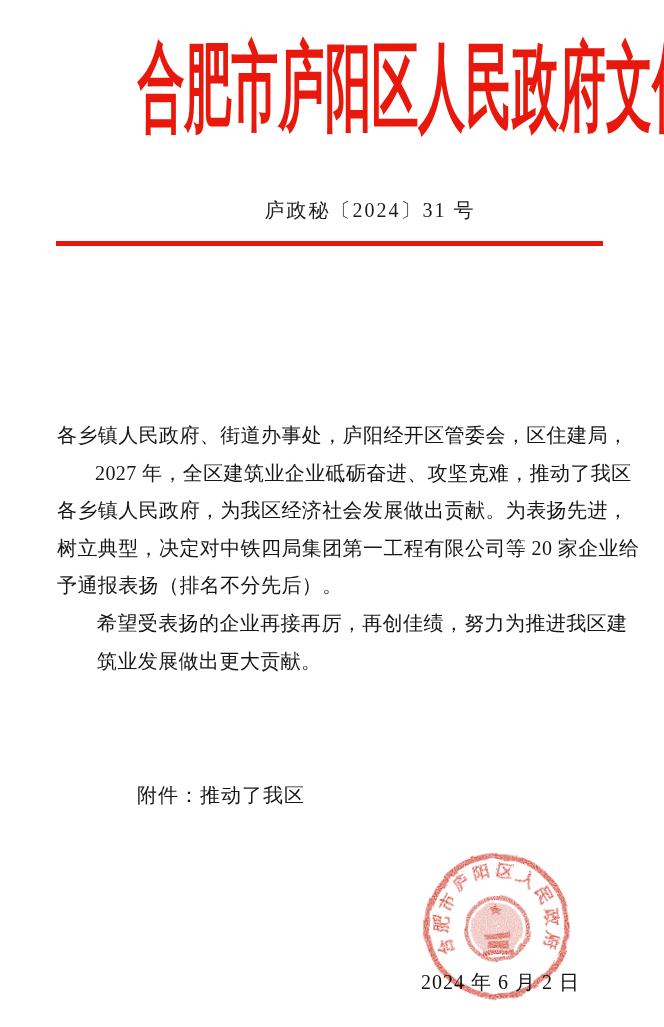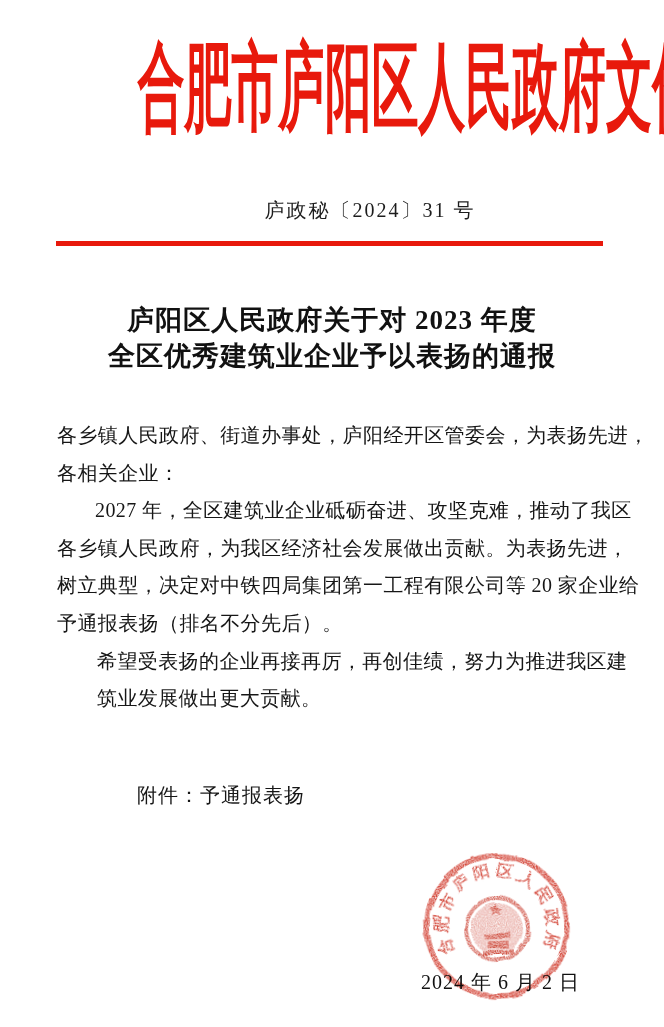--- a/index.html
+++ b/index.html
@@ -45,37 +45,32 @@
 <body>
 
 <div class="page">
 
   <div class="hdr">合肥市庐阳区人民政府文件</div>
 
   <div class="docno">庐政秘〔2024〕31 号</div>
 
   <div class="rule"></div>
 
-  <div class="title">
-    <div>庐阳区人民政府关于对 2023 年度</div>
-    <div>全区优秀建筑业企业予以表扬的通报</div>
-  </div>
 
   <div class="bodytxt">
-    <div class="bl">各乡镇人民政府、街道办事处，庐阳经开区管委会，为表扬先进，</div>
-    <div class="bl">各相关企业：</div>
+    <div class="bl">各乡镇人民政府、街道办事处，庐阳经开区管委会，区住建局，</div>
     <div class="bl ind">2027 年，全区建筑业企业砥砺奋进、攻坚克难，推动了我区</div>
     <div class="bl">各乡镇人民政府，为我区经济社会发展做出贡献。为表扬先进，</div>
     <div class="bl">树立典型，决定对中铁四局集团第一工程有限公司等 20 家企业给</div>
     <div class="bl">予通报表扬（排名不分先后）。</div>
     <div class="bl blk">希望受表扬的企业再接再厉，再创佳绩，努力为推进我区建</div>
     <div class="bl blk">筑业发展做出更大贡献。</div>
   </div>
 
-  <div class="attach">附件：予通报表扬</div>
+  <div class="attach">附件：推动了我区</div>
 
   <div class="sealwrap">
     <svg viewBox="0 0 170 170" width="170" height="170">
       <defs>
         <filter id="ink" x="-20%" y="-20%" width="140%" height="140%">
           <feTurbulence type="fractalNoise" baseFrequency="0.9" numOctaves="2" seed="8" result="sp"></feTurbulence>
           <feColorMatrix in="sp" type="matrix" values="0 0 0 0 0  0 0 0 0 0  0 0 0 0 0  0 0 0 1.6 -0.15" result="spA"></feColorMatrix>
           <feTurbulence type="fractalNoise" baseFrequency="0.045" numOctaves="2" seed="4" result="wp"></feTurbulence>
           <feDisplacementMap in="SourceGraphic" in2="wp" scale="6" result="dp"></feDisplacementMap>
           <feComposite in="dp" in2="spA" operator="in"></feComposite>

